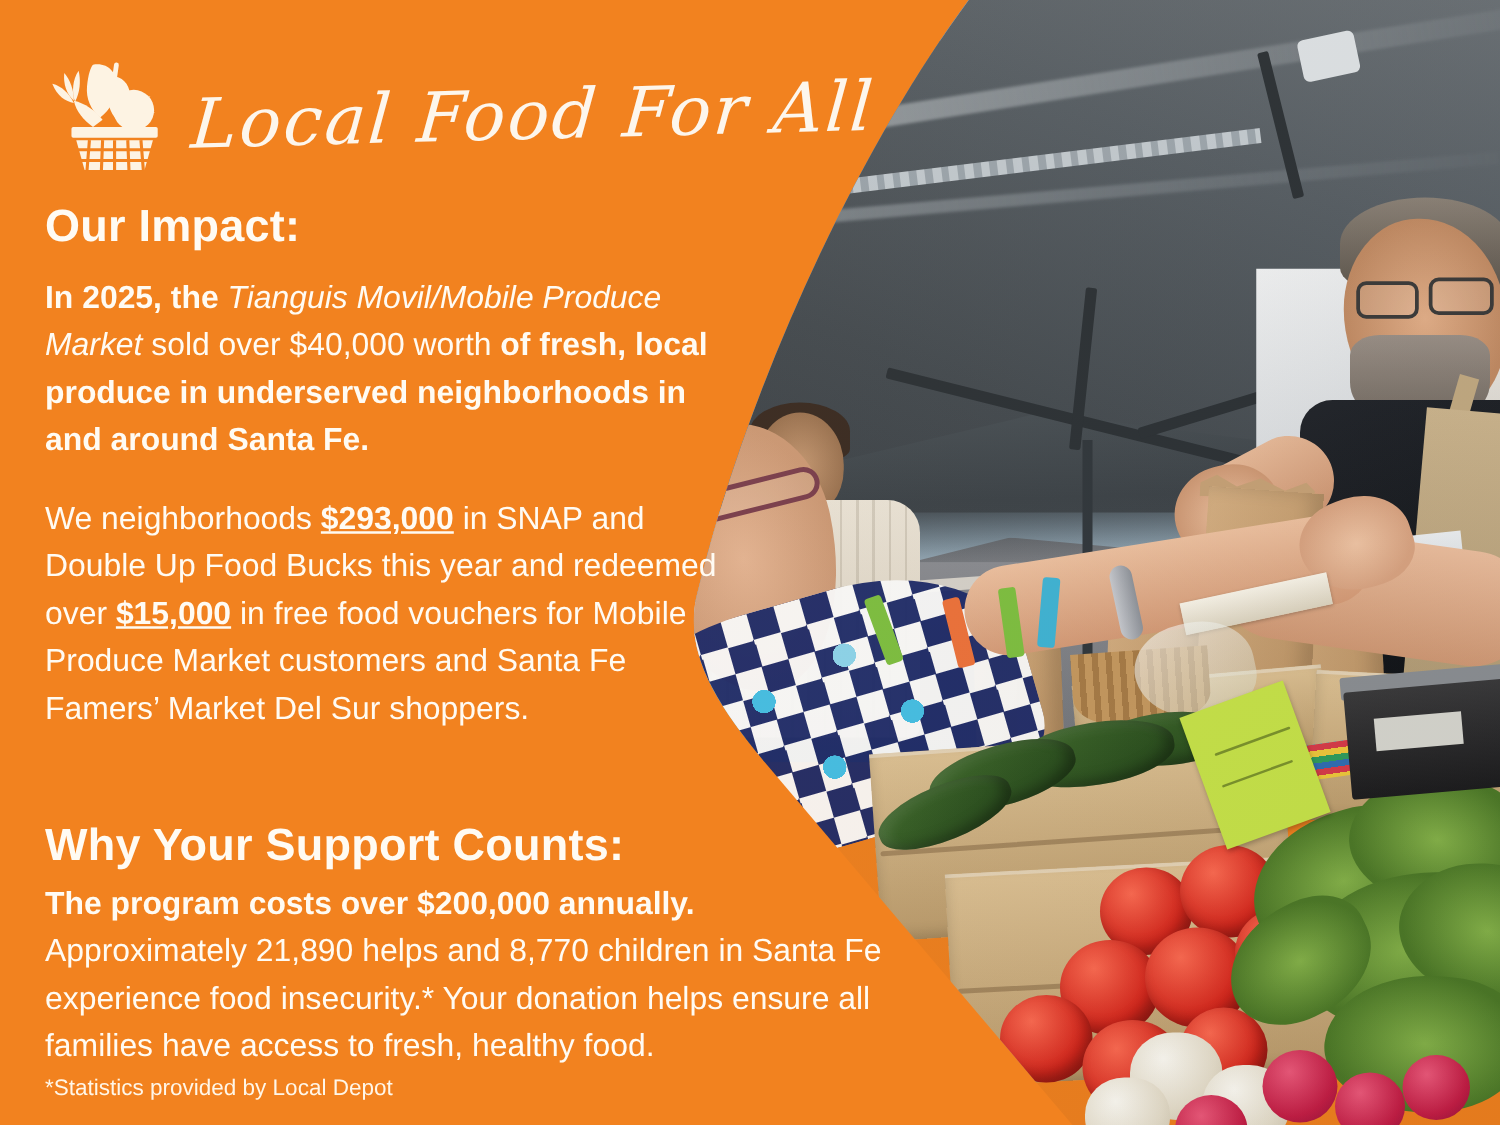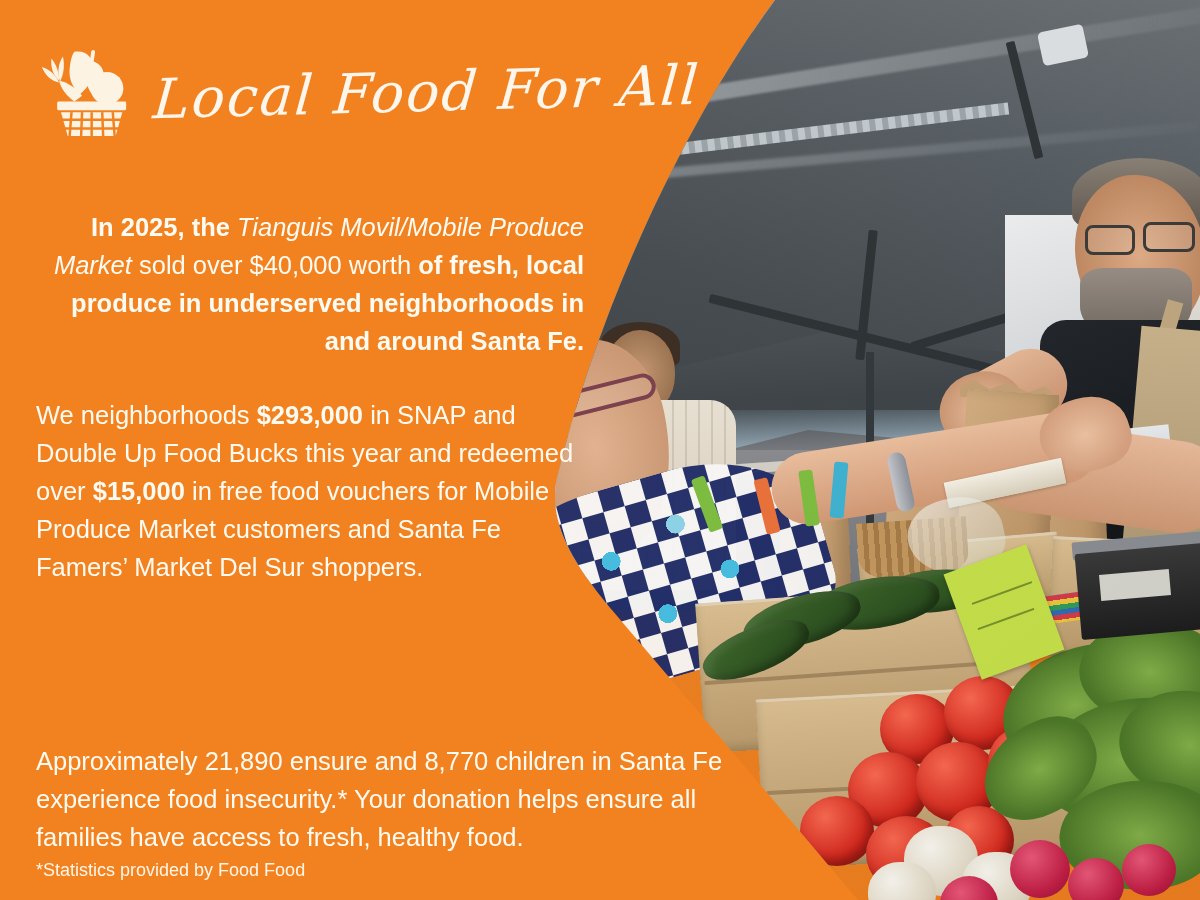--- a/index.html
+++ b/index.html
@@ -375,26 +375,26 @@
     letter-spacing:.2px;
   }
   #h-impact{ top:160px; }
   #h-support{ top:655px; }
 
   p.body{
     position:absolute; left:36px;
     color:#FFFBF3; font-size:25.5px; line-height:38px;
     margin:0;
   }
-  #p1{ top:208px; width:548px; font-weight:700;text-align:right; }
+  #p1{ top:219px; width:548px; font-weight:700; }
   #p1 .reg{ font-weight:400; }
   #p1 .ital{ font-style:italic; font-weight:400; }
 
   #p2{ top:396px; width:540px; font-weight:400; }
-  #p2 .b{ font-weight:700; }
+  #p2 .b{ font-weight:700;text-decoration:underline; }
 
   #p3{ top:704px; width:715px; font-weight:400; }
   #p3 .b{ font-weight:700; }
 
   #footnote{
     position:absolute; left:36px; top:860px;
     color:#FFF6E8; font-size:18px; font-weight:400;
   }
 </style>
 </head>
@@ -562,24 +562,26 @@
           <path d="M26 69 L90 69 L83 94 L33 94 Z"></path>
         </g>
         <g stroke="#F2821F" stroke-width="2.6" fill="none">
           <path d="M37 69 L35 94 M48 69 L47 94 M58 69 L58 94 M69 69 L70 94 M80 69 L82 94"></path>
           <path d="M27 77 L89 77 M29 86 L87 86"></path>
         </g>
       </svg>
       <div class="brand-name">Local Food For All</div>
     </div>
 
+    <h2 class="section" id="h-impact">Our Impact:</h2>
 
     <p class="body" id="p1"><span>In 2025, the </span><span class="ital">Tianguis Movil/Mobile Produce Market</span><span class="reg"> sold over $40,000 worth </span><span>of fresh, local produce in underserved neighborhoods in and around Santa Fe.</span></p>
 
     <p class="body" id="p2"><span>We neighborhoods </span><span class="b">$293,000</span><span> in SNAP and Double Up Food Bucks this year and redeemed over </span><span class="b">$15,000</span><span> in free food vouchers for Mobile Produce Market customers and Santa Fe Famers’ Market Del Sur shoppers.</span></p>
 
-
-    <p class="body" id="p3"><br><span>Approximately </span><span>21,890</span><span> ensure and </span><span>8,770</span><span> children in Santa Fe experience food insecurity.* Your donation helps ensure all families have access to fresh, healthy food.</span></p>
-
-    <div id="footnote">*Statistics provided by Food Food</div>
+    <h2 class="section" id="h-support">Why Your Support Counts:</h2>
+
+    <p class="body" id="p3"><span class="b">The program costs over $200,000 annually.</span><br><span>Approximately </span><span>21,890</span><span> helps and </span><span>8,770</span><span> children in Santa Fe experience food insecurity.* Your donation helps ensure all families have access to fresh, healthy food.</span></p>
+
+    <div id="footnote">*Statistics provided by Local Depot</div>
 
   </div>
 </div>
 
 </body></html>

